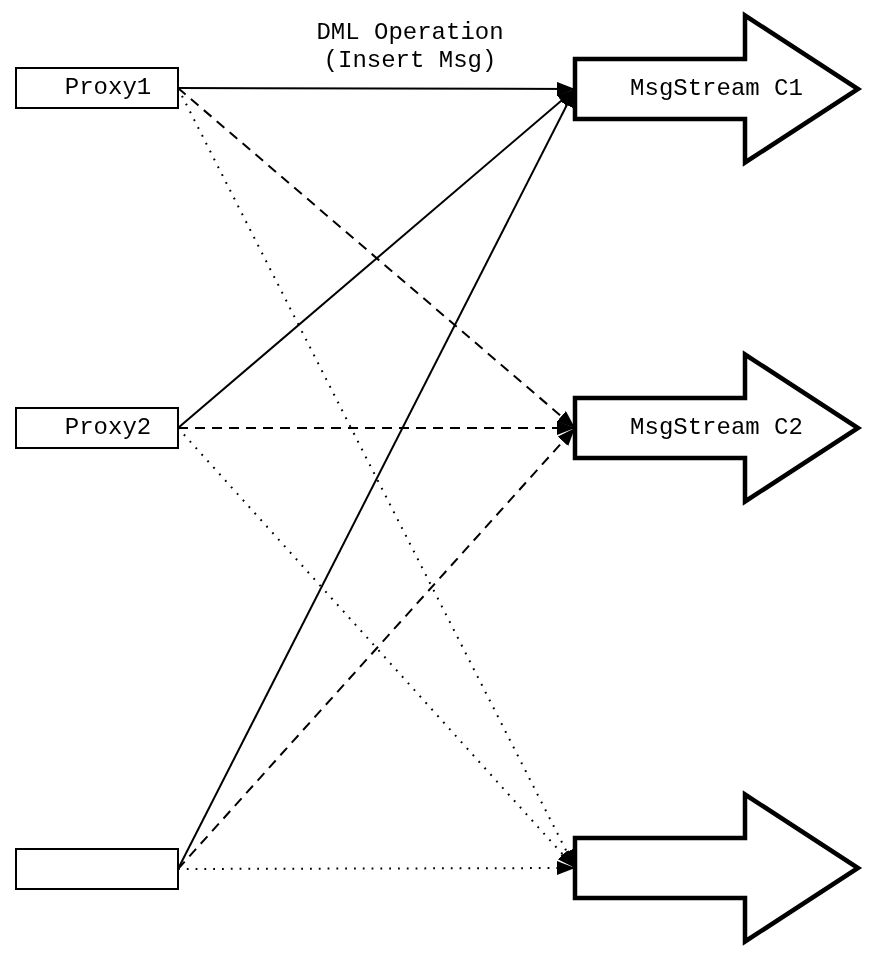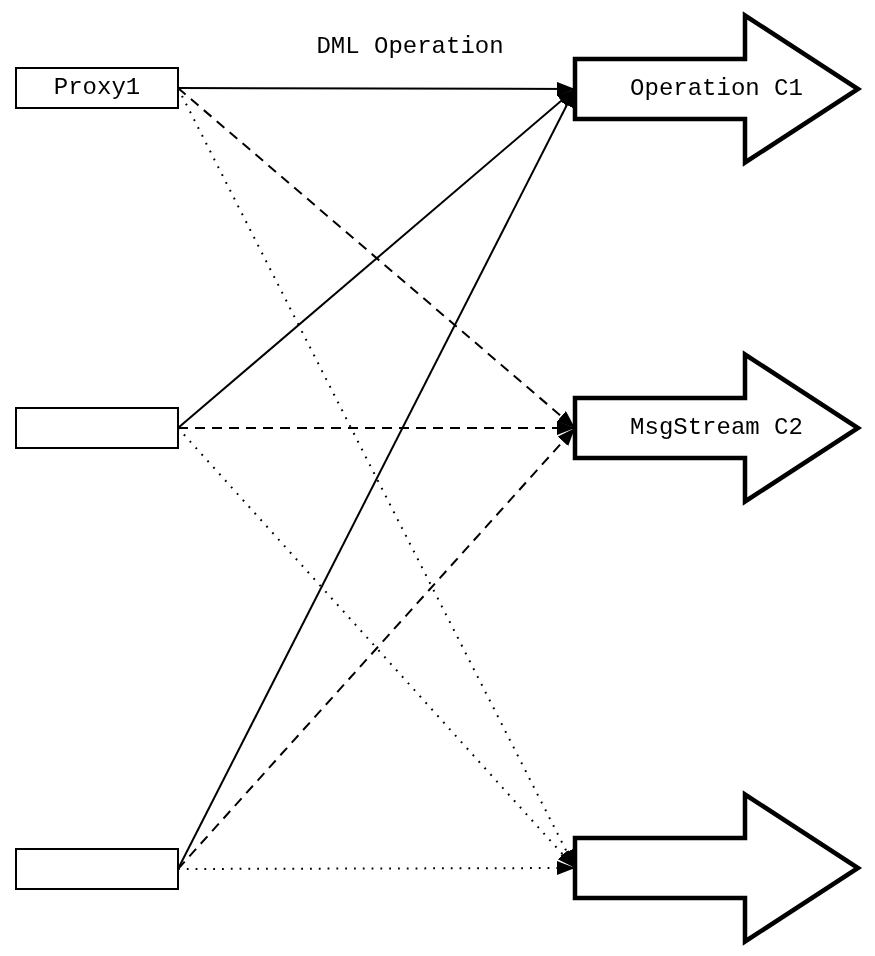--- a/index.html
+++ b/index.html
@@ -42,20 +42,21 @@
     justify-content: center;
     text-align: center;
     font-size: 24px;
     line-height: 28px;
     white-space: nowrap;
   }
   .proxy-label {
     left: 16px;
     width: 162px;
     height: 40px;
+    padding-left: 11px;
   }
   .stream-label {
     left: 575px;
     width: 283px;
     height: 40px;
   }
   .edge-label {
     left: 260px;
     top: 19px;
     width: 300px;
@@ -91,20 +92,22 @@
     <rect class="shape proxy-rect" x="16" y="408" width="162" height="40"></rect>
     <rect class="shape proxy-rect" x="16" y="849" width="162" height="40"></rect>
 
     <polygon class="shape stream-arrow" points="575,59 745,59 745,15.5 858,89 745,162.5 745,119 575,119"></polygon>
     <polygon class="shape stream-arrow" points="575,398 745,398 745,354.5 858,428 745,501.5 745,458 575,458"></polygon>
     <polygon class="shape stream-arrow" points="575,838 745,838 745,794.5 858,868 745,941.5 745,898 575,898"></polygon>
   </svg>
 
   <div class="label edge-label">
     <span>DML Operation</span>
+    <span>(Insert Msg)</span>
   </div>
 
   <div class="label proxy-label" style="top:68px">Proxy1</div>
+  <div class="label proxy-label" style="top:408px">Proxy2</div>
 
-  <div class="label stream-label" style="top:69px">Operation C1</div>
+  <div class="label stream-label" style="top:69px">MsgStream C1</div>
   <div class="label stream-label" style="top:408px">MsgStream C2</div>
 
 </div>
 
 </body></html>

